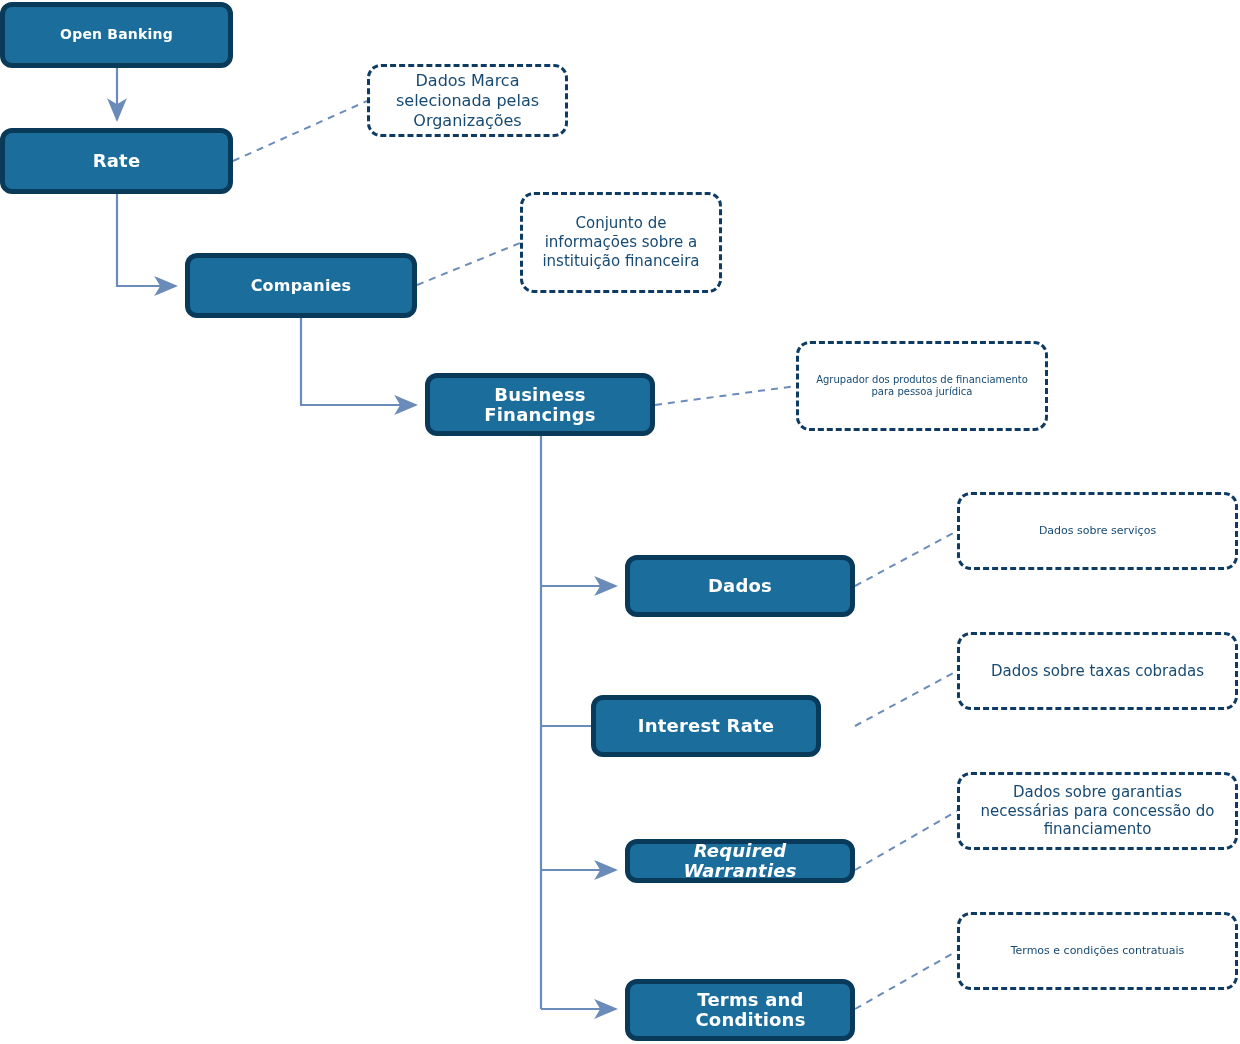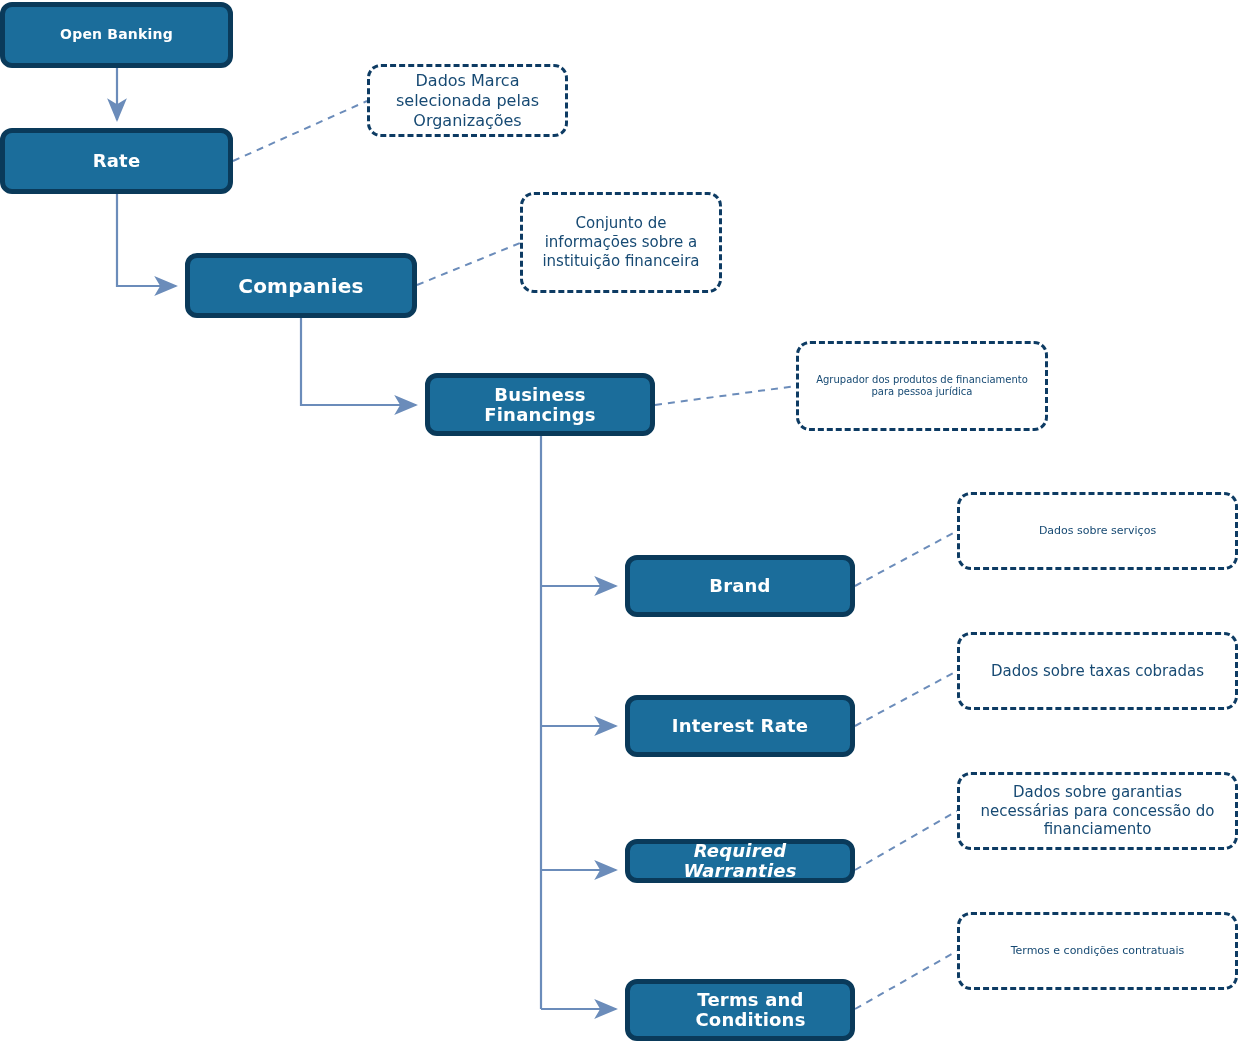--- a/index.html
+++ b/index.html
@@ -43,24 +43,24 @@
     justify-content:center;
     text-align:center;
     line-height:1.25;
     z-index:2;
   }
   .callout span{display:block;padding:0 10px;}
 
   
   #n-open-banking{left:0px;   top:2px;   width:233px; height:66px; font-size:14px;}
   #n-brand       {left:0px;   top:128px; width:233px; height:66px; font-size:18px;}
-  #n-companies   {left:185px; top:253px; width:232px; height:65px; font-size:20px;}
+  #n-companies   {left:185px; top:253px; width:232px; height:65px; font-size:16px;}
   #n-business    {left:425px; top:373px; width:230px; height:63px; font-size:18px;}
   #n-fees        {left:625px; top:555px; width:230px; height:62px; font-size:18px;}
-  #n-interest    {left:625px; top:695px; width:230px; height:62px; font-size:18px;}
+  #n-interest    {left:591px; top:695px; width:230px; height:62px; font-size:18px;}
   #n-warranties  {left:625px; top:839px; width:230px; height:44px; font-size:18px;font-style:italic;}
   #n-terms       {left:625px; top:979px; width:230px; height:62px; font-size:18px;padding-left:21px;}
 
   
   #c-brand     {left:367px;  top:64px;  width:201px; height:73px;  font-size:16px;}
   #c-companies {left:520px;  top:192px; width:202px; height:101px; font-size:15px;}
   #c-business  {left:796px;  top:341px; width:252px; height:90px;  font-size:10px;}
   #c-fees      {left:957px;  top:492px; width:281px; height:78px;  font-size:11px;}
   #c-interest  {left:957px;  top:632px; width:281px; height:78px;  font-size:15px;text-align:right;}
   #c-warranties{left:957px;  top:772px; width:281px; height:78px;  font-size:15px;}
@@ -119,21 +119,21 @@
 
   <div class="node" id="n-companies">
     <span>Companies</span>
   </div>
 
   <div class="node" id="n-business">
     <span>Business Financings</span>
   </div>
 
   <div class="node" id="n-fees">
-    <span>Brand</span>
+    <span>Dados</span>
   </div>
 
   <div class="node" id="n-interest">
     <span>Interest Rate</span>
   </div>
 
   <div class="node" id="n-warranties">
     <span>Required Warranties</span>
   </div>
 

